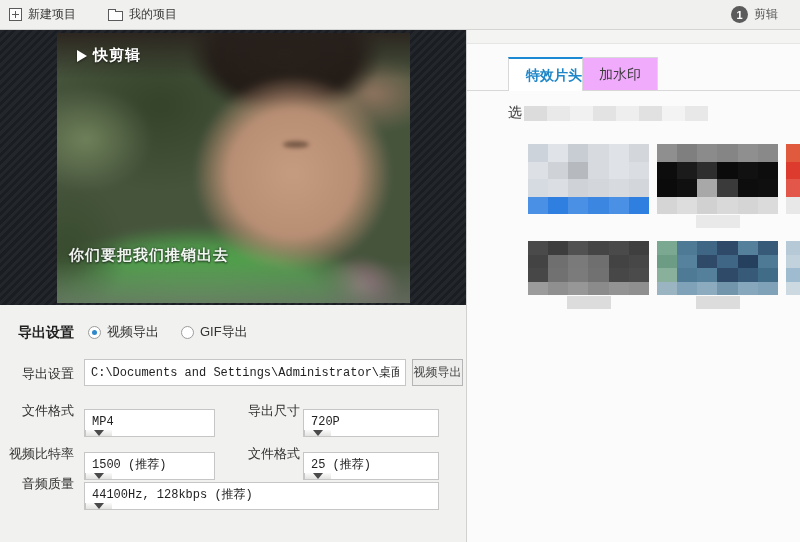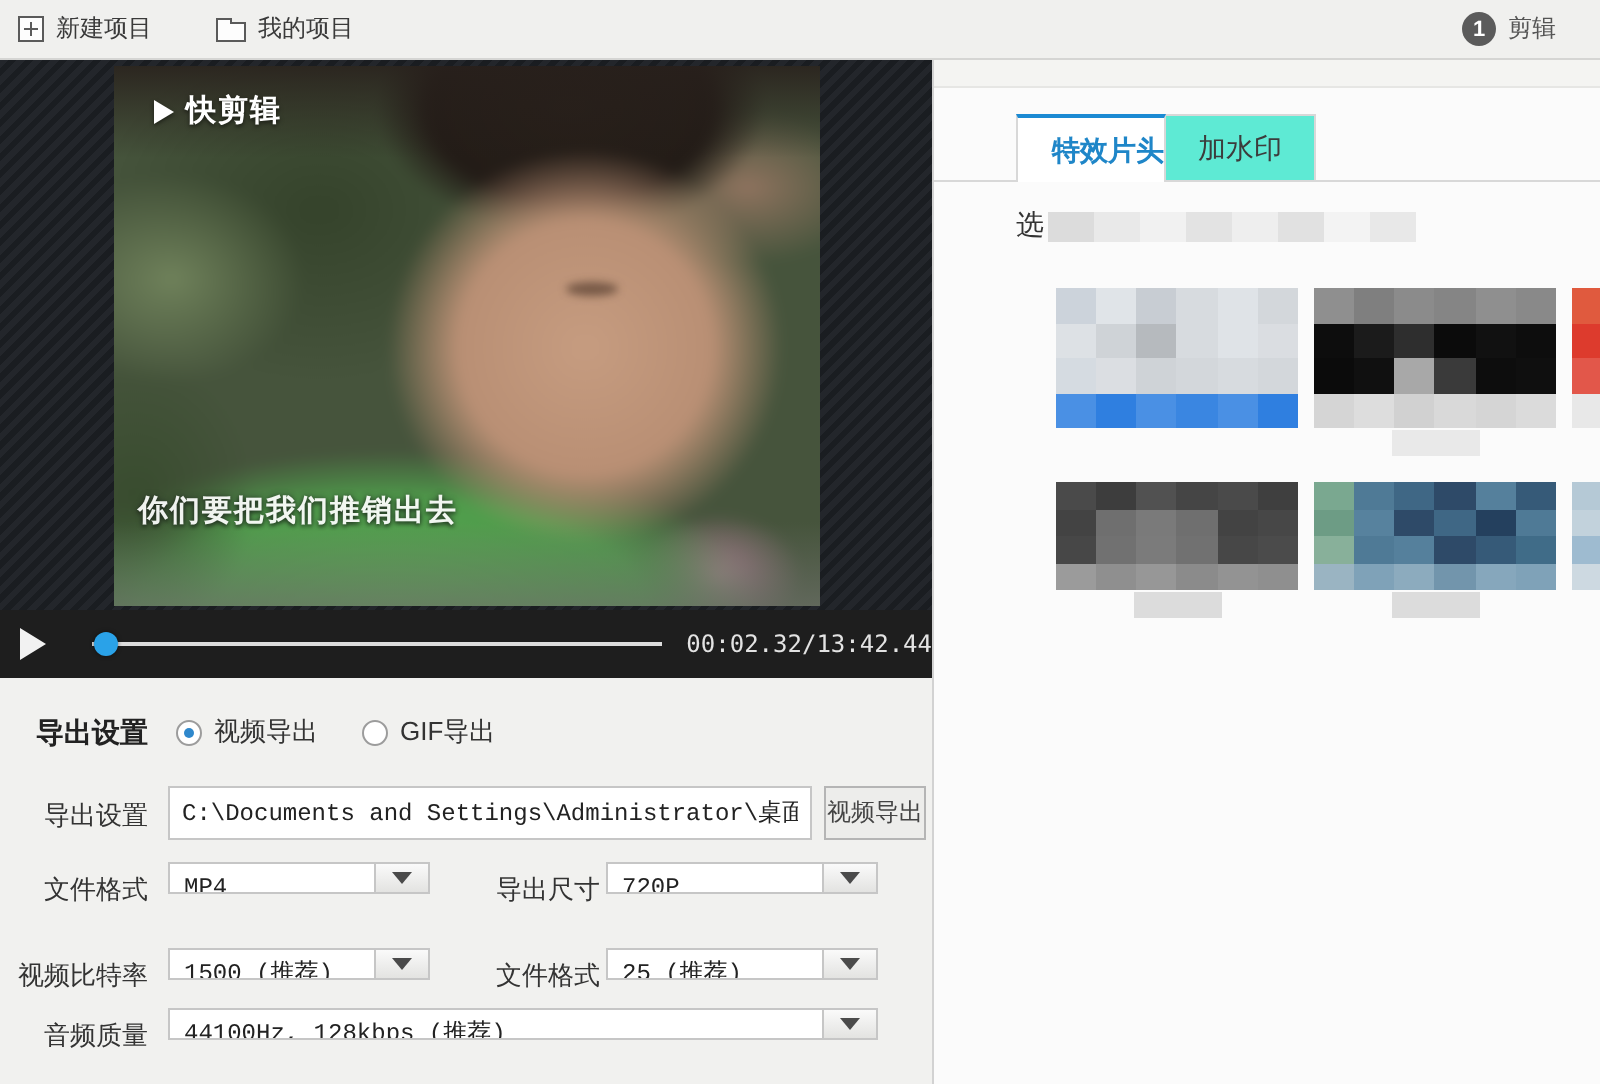--- a/index.html
+++ b/index.html
@@ -91,43 +91,43 @@
                   border-radius:50%; background:var(--radio-dot,#2f88cc); }
   .radio-text { margin-left:6px; }
 
   .path-input { position:absolute; left:84px; top:0; width:322px; height:27px; border:1px solid #c6c6c6;
                 background:#fff; font-family:"Liberation Mono", monospace; font-size:12px; color:#222;
                 padding:0 6px; white-space:nowrap; overflow:hidden; }
   .dir-button { position:absolute; left:412px; top:0; width:51px; height:27px; background:#ededeb;
                 border:1px solid #b5b5b5; font-size:12px; color:#444; display:flex;
                 align-items:center; justify-content:center; cursor:pointer; }
 
-  .dropdown { position:absolute; top:1px; height:16px; border:1px solid #c6c6c6; background:#fff;
-              display:flex; cursor:pointer; }
+  .dropdown { position:absolute; top:13px; height:28px; border:1px solid #c6c6c6; background:#fff;
+              display:flex; cursor:pointer;flex-direction:column; }
   .dd-c1 { left:84px; width:131px; }
   .dd-c2 { left:303px; width:136px; }
   .dd-wide { left:84px; width:355px; }
   .dd-value { flex:1; font-family:"Liberation Mono", monospace; font-size:12px; color:#222;
               line-height:24px; padding:0 7px; white-space:nowrap; overflow:hidden; }
   .dd-arrow { width:27px; border-left:1px solid #c6c6c6;
               background:linear-gradient(#fafafa,#e3e3e1); display:flex;
               align-items:center; justify-content:center; }
   .dd-arrow-icon { width:0; height:0; border-left:5px solid transparent;
                    border-right:5px solid transparent; border-top:6px solid #4a4a4a; }
 
   
   .right-topstrip { height:14px; background:#f4f4f2; border-bottom:1px solid #e6e6e4; }
   .tabs { margin-top:13px; padding-left:41px; display:flex; position:relative; }
   .tabs::after { content:""; position:absolute; left:0; right:0; bottom:0; height:1px; background:#d8d8d8; }
   .tab { width:75px; height:34px; line-height:32px; text-align:center; font-size:14px;
          cursor:pointer; position:relative; z-index:1; }
   .tab.active { background:#fff; border:1px solid #d8d8d8; border-bottom:none;
                 border-top:2px solid var(--tab-border-blue,#1b8ad3);
                 color:var(--accent-blue,#1f86c8); font-weight:bold;text-align:right; }
-  .tab.inactive { background:#5eead4; border:1px solid #d8d8d8; border-left:none; color:#3c3c3c; }
+  .tab.inactive { background:#f0abfc; border:1px solid #d8d8d8; border-left:none; color:#3c3c3c; }
   .picker-label { margin:13px 0 0 41px; display:flex; align-items:center; font-size:14px; color:#333; }
   .mosaic-strip { display:flex; margin-left:2px; }
   .mosaic-strip span { width:23px; height:15px; display:block; }
   .thumb-rows { margin-left:61px; margin-top:22px; }
   .thumb-row { display:flex; }
   .thumb-row + .thumb-row { margin-top:13px; }
   .thumb { width:121px; margin-right:8px; flex:none; cursor:pointer; }
   .thumb-grid { display:grid; width:121px; }
   .row-0 .thumb-grid { height:70px; }
   .row-1 .thumb-grid { height:54px; }
@@ -163,30 +163,20 @@
           <div class="v-topfade"></div>
           <div class="v-bottomfade"></div>
           <div class="watermark">
             <span class="wm-play-icon"></span>
             <span>快剪辑</span>
           </div>
           <div class="subtitle">你们要把我们推销出去</div>
         </div>
       </div>
 
-      <div class="controlbar">
-        <div class="play-button">
-          <span class="play-icon"></span>
-        </div>
-        <div class="slider">
-          <div class="slider-track"></div>
-          <div class="slider-handle"></div>
-        </div>
-        <div class="time">00:02.32/13:42.44</div>
-      </div>
 
       <div class="settings">
         <div class="row r0">
           <span class="flabel section-label">导出设置</span>
           <div class="radio-group">
             <span class="radio">
               <span class="radio-circle checked"></span>
               <span class="radio-text">视频导出</span>
             </span>
             <span class="radio">

